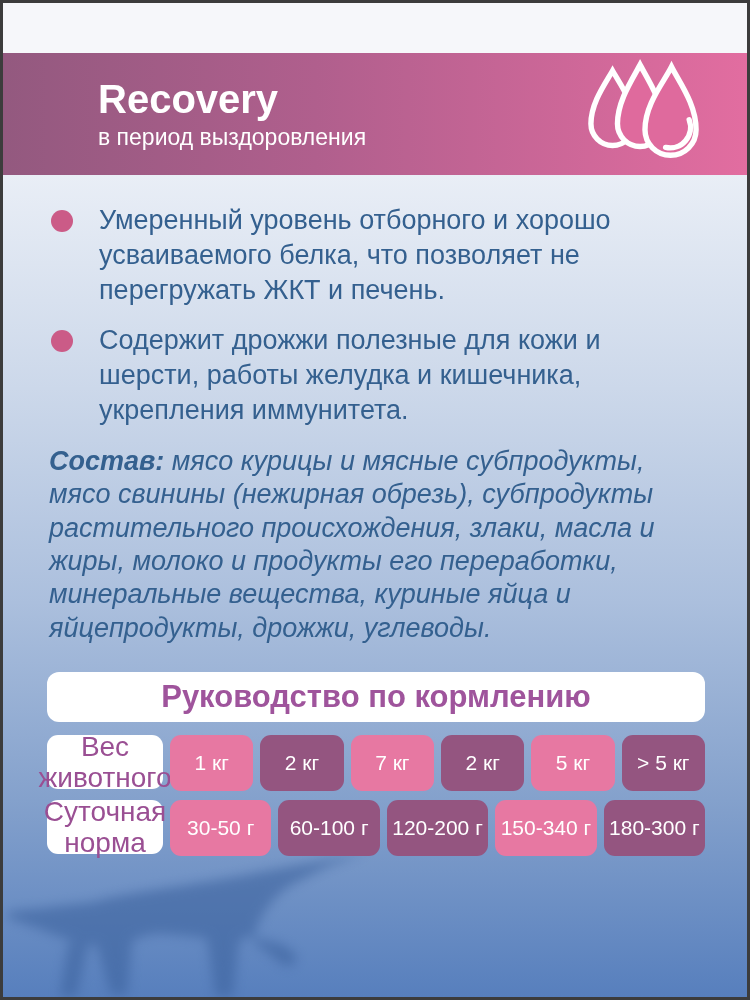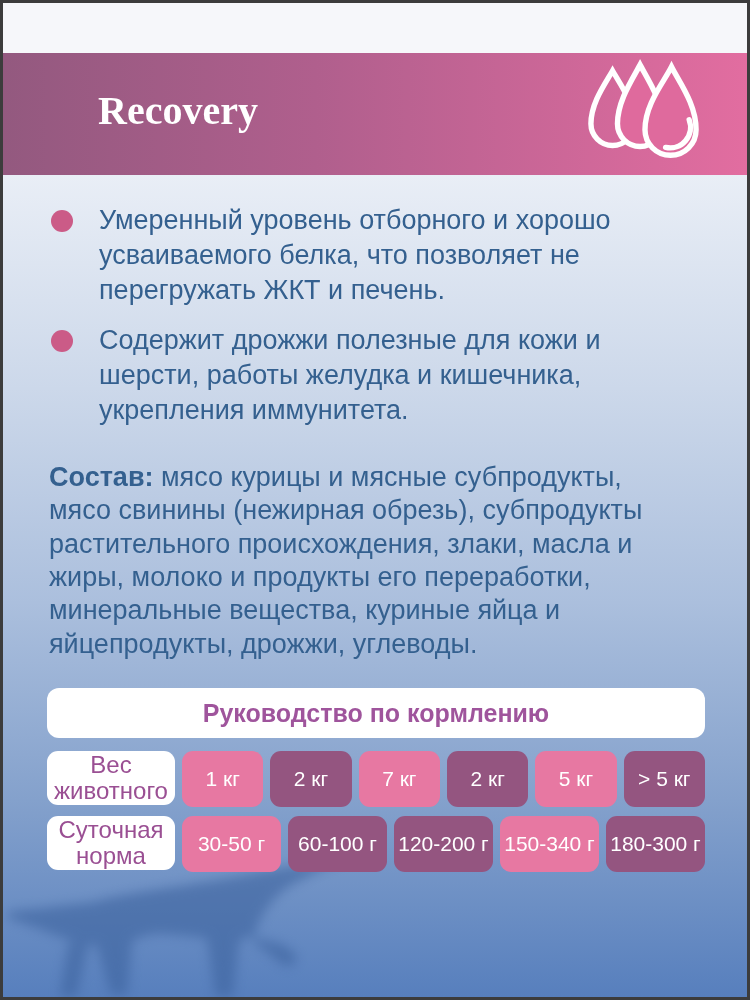--- a/index.html
+++ b/index.html
@@ -8,49 +8,49 @@
     border:3px solid #3c3c3c; background:#f6f7fa; overflow:hidden;
     font-family:"Liberation Sans", sans-serif;
     display:flex; flex-direction:column;
   }
   .top-strip { height:50px; background:#f6f7fa; flex:none; }
   .header {
     height:122px; flex:none; position:relative; color:#fff;
     background:linear-gradient(90deg,#93597f 0%, #b05f8d 42%, #e26da0 100%);
     display:flex; align-items:center; padding:0 38px 0 95px; box-sizing:border-box;
   }
-  .header-text { display:flex; flex-direction:column;font-family:Liberation Serif, serif; }
+  .header-text { display:flex; flex-direction:column; }
   .title { font-size:40px; font-weight:bold; margin:0 0 7px 0; line-height:1; }
   .subtitle { font-size:23px; font-weight:400; line-height:1; }
   .drops { position:absolute; right:34px; top:50%; transform:translateY(-50%); }
 
   .body {
     flex:1; position:relative; overflow:hidden;
     background:linear-gradient(180deg,#e9eef6 0%, #ccd8ea 26%, #abbfdd 52%, #84a1cc 76%, #577fbd 100%);
     padding:28px 42px 6px 44px; box-sizing:border-box;
   }
   .bullet { display:flex; margin:0 0 15px 4px; }
   .dot { width:22px; height:22px; border-radius:50%; background:#cb5b87; margin:7px 26px 0 0; flex:none; }
   .benefit-text, .composition {
     font-size:27px; color:#34608f; white-space:pre-line;
   }
   .benefit-text { line-height:1.3; }
-  .composition { margin:32px 0 0 2px; line-height:1.24; }
+  .composition { margin:16px 0 0 2px; line-height:1.24;font-style:italic; }
   .composition b { font-weight:bold; }
 
   .guide-box {
     margin-top:27px; height:50px; background:#fff; border-radius:12px;
     display:flex; align-items:center; justify-content:center;
-    font-size:25px; font-weight:bold; color:#9f549c;
+    font-size:31px; font-weight:bold; color:#9f549c;
   }
   .ftable { margin-top:13px; position:relative; z-index:2; }
   .frow { display:flex; gap:7px; margin-bottom:9px; }
   .lcell {
-    width:128px; height:54px; flex:none; background:#fff; border-radius:11px;
-    color:#9a4f93; font-size:24px; line-height:1.12; font-weight:500;
+    width:116px; height:54px; flex:none; background:#fff; border-radius:11px;
+    color:#9a4f93; font-size:28px; line-height:1.12; font-weight:500;
     display:flex; align-items:center; justify-content:center; text-align:center;
   }
   .cell {
     flex:1; height:56px; border-radius:11px; color:#fff; font-size:21px;
     display:flex; align-items:center; justify-content:center; white-space:nowrap;
   }
   .pink { background:#e778a2; }
   .purple { background:#945580;text-align:center; }
 
   .dog { position:absolute; left:-6px; bottom:-6px; filter:blur(6px); opacity:0.6; z-index:1; }
@@ -58,20 +58,21 @@
 </head>
 <body>
 
 <div class="frame">
 
   <div class="top-strip"></div>
 
   <div class="header">
     <div class="header-text">
       <div class="title">Recovery</div>
+      <div class="subtitle">в период выздоровления</div>
     </div>
     <svg class="drops" width="138" height="114" viewBox="0 0 140 116">
       <g stroke="#ffffff" stroke-width="5.5" stroke-linecap="round">
         <path fill="none" d="M38 14 C30 28 16 47 16 68 A22 22 0 0 0 60 68 C60 47 46 28 38 14 Z"></path>
         <path fill="#df6a9d" d="M66 8 C58 23 43 45 43 68 A23 23 0 0 0 89 68 C89 45 74 23 66 8 Z"></path>
         <path fill="#df6a9d" d="M98 10 C90 26 71 48 71 74 A26 26 0 0 0 123 74 C123 48 106 26 98 10 Z"></path>
         <path fill="none" d="M116 64 A21 21 0 0 1 92 92"></path>
       </g>
     </svg>
   </div>

